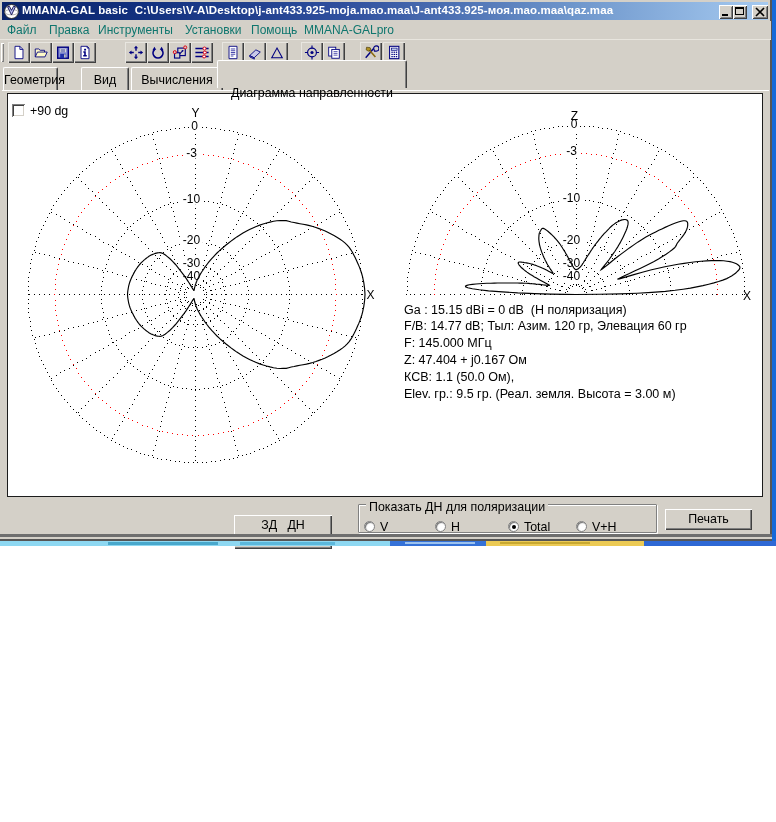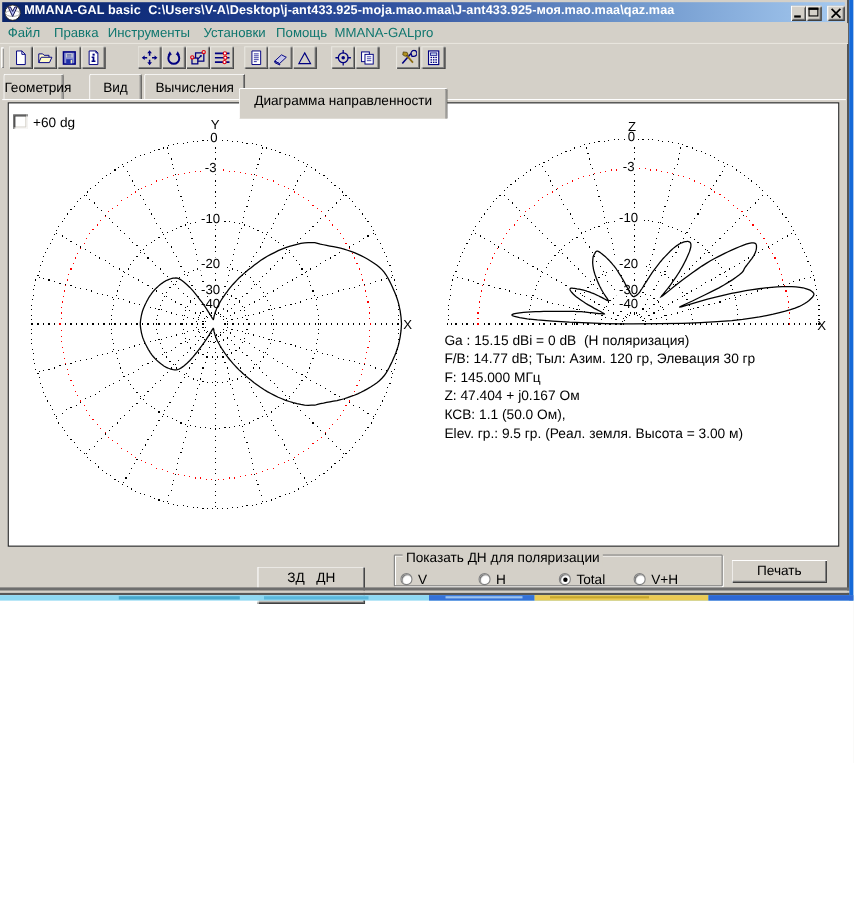--- a/index.html
+++ b/index.html
@@ -11,21 +11,21 @@
 #ttext{left:22px;top:4px;color:#fff;font-size:11.5px;font-weight:bold;white-space:pre;letter-spacing:.1px}
 .wbtn{top:5px;width:14px;height:14px;background:#d4d0c8;box-shadow:inset 1px 1px 0 #fff,inset -1px -1px 0 #404040,inset 2px 2px 0 #d4d0c8,inset -2px -2px 0 #808080}
 #menu{left:0;top:21px;width:771px;height:18px;background:#d4d0c8;font-size:12px;color:#0f766e}
 .mi{position:absolute;top:2px}
 .tbtn{top:42px;width:22px;height:21px;background:#d4d0c8;box-shadow:inset 1px 1px 0 #e8e6e0,inset -1px -1px 0 #404040,inset -2px -2px 0 #808080}
 .tbtn svg{position:absolute;left:2.5px;top:2.5px;width:16px;height:15px}
 #grip{left:1px;top:43px;width:3px;height:19px;background:#d4d0c8;box-shadow:inset 1px 1px 0 #fff,inset -1px -1px 0 #808080}
 .tab{top:67px;height:23px;background:#d4d0c8;font-size:12.4px;text-align:center;
  border-top:1px solid #fff;border-left:1px solid #fff;border-right:1px solid #404040;
  box-shadow:inset -1px 0 0 #808080;border-radius:2px 2px 0 0;padding-top:5px}
-#tab4{top:80px;height:28px;padding-top:3px;z-index:3;box-shadow:inset -1px 0 0 #808080}
+#tab4{top:60px;height:28px;padding-top:25px;z-index:3;box-shadow:inset -1px 0 0 #808080}
 #tabline{left:2px;top:90px;width:767px;height:1px;background:#fff}
 #panel{left:7px;top:93px;width:756px;height:404px;background:#fff;border:1px solid #1c1c1c}
 #cb{left:12px;top:104px;width:13px;height:13px;background:#fff;box-shadow:inset 1px 1px 0 #808080,inset -1px -1px 0 #fff,inset 2px 2px 0 #404040,inset -2px -2px 0 #d4d0c8}
 #cbl{left:30px;top:104px;font-size:12.4px}
 #info{left:404px;top:301.5px;font-size:12.5px;line-height:16.9px;white-space:pre;color:#000}
 .btn{background:#d4d0c8;box-shadow:inset 1px 1px 0 #fff,inset -1px -1px 0 #404040,inset -2px -2px 0 #808080;font-size:12.4px;text-align:center;color:#000}
 #gb{left:358px;top:504px;width:299px;height:29px;border:1px solid #808080;box-shadow:1px 1px 0 #fff,inset 1px 1px 0 #fff;border-radius:1px}
 #gbl{left:366px;top:500px;font-size:12.4px;background:#d4d0c8;padding:0 3px}
 .radio{top:521px;width:11px;height:11px;border-radius:50%;background:#fff;box-shadow:inset 1px 1px 1px #707070,inset -1px -1px 1px #fff;border:1px solid #808080}
 .rdot{top:525px;width:4px;height:4px;border-radius:50%;background:#000}
@@ -232,23 +232,23 @@
 <rect x="560.0" y="270.1" width="23" height="12" fill="#fff"></rect>
 <text x="571.5" y="280.1" text-anchor="middle" class="pl">-40</text>
 <text x="195.5" y="117" text-anchor="middle" class="pl">Y</text>
 <text x="370.5" y="299" text-anchor="middle" class="pl">X</text>
 <text x="574.5" y="119.5" text-anchor="middle" class="pl">Z</text>
 <text x="747" y="300" text-anchor="middle" class="pl">X</text>
 <path d="M127.5 294.5 L127.6 295.7 L127.7 296.9 L127.8 298.0 L128.0 299.2 L128.2 300.3 L128.4 301.5 L128.6 302.6 L128.9 303.8 L129.2 304.9 L129.5 306.0 L129.9 307.2 L130.3 308.3 L130.7 309.3 L131.2 310.4 L131.7 311.5 L132.1 312.5 L132.7 313.6 L133.2 314.6 L133.7 315.6 L134.3 316.6 L134.8 317.6 L135.4 318.6 L136.0 319.5 L136.6 320.5 L137.3 321.4 L137.9 322.3 L138.6 323.2 L139.3 324.1 L140.1 325.0 L140.8 325.8 L141.6 326.6 L142.4 327.4 L143.2 328.1 L144.0 328.9 L144.9 329.6 L145.7 330.3 L146.6 331.0 L147.5 331.6 L148.4 332.3 L149.3 332.9 L150.2 333.4 L151.2 334.0 L152.2 334.4 L153.2 334.8 L154.3 335.2 L155.3 335.6 L156.4 335.9 L157.5 336.1 L158.7 336.2 L159.9 336.3 L161.3 336.1 L163.0 335.5 L165.1 334.2 L167.4 332.4 L170.0 330.2 L172.6 327.7 L175.5 324.5 L178.6 320.7 L181.5 316.9 L184.0 313.6 L186.0 310.8 L187.6 308.4 L189.0 306.2 L190.2 304.4 L191.1 302.9 L191.8 301.7 L192.3 300.8 L192.8 300.1 L193.0 299.6 L193.3 299.3 L193.5 299.0 L193.6 298.8 L193.7 298.6 L193.8 298.5 L193.9 298.5 L194.0 298.6 L194.0 298.7 L194.1 298.8 L194.1 299.0 L194.2 299.2 L194.2 299.4 L194.3 299.7 L194.3 300.0 L194.4 300.3 L194.5 300.6 L194.5 301.0 L194.6 301.4 L194.7 301.8 L194.9 302.3 L195.0 302.8 L195.2 303.4 L195.3 304.0 L195.5 304.6 L195.8 305.3 L196.0 306.0 L196.3 306.8 L196.6 307.5 L196.9 308.4 L197.3 309.2 L197.7 310.0 L198.2 310.9 L198.7 311.8 L199.2 312.8 L199.8 313.9 L200.5 315.1 L201.2 316.3 L202.0 317.5 L202.9 318.8 L203.9 320.3 L204.9 321.8 L206.1 323.3 L207.3 325.0 L208.7 326.8 L210.2 328.6 L211.7 330.4 L213.4 332.2 L215.2 334.1 L217.0 336.0 L219.0 337.8 L221.1 339.8 L223.4 341.7 L225.7 343.7 L228.3 345.7 L231.0 347.9 L233.9 350.0 L236.8 352.1 L239.9 354.1 L243.0 356.0 L246.2 357.7 L249.5 359.4 L252.9 361.1 L256.3 362.5 L259.7 363.9 L263.1 365.0 L266.5 366.0 L270.0 366.9 L273.5 367.7 L276.9 368.2 L280.1 368.5 L283.1 368.4 L286.2 368.4 L288.7 367.7 L291.2 367.0 L294.1 366.5 L296.9 365.9 L299.9 365.3 L303.1 364.7 L306.4 364.1 L309.6 363.4 L312.8 362.5 L315.9 361.5 L319.0 360.4 L322.1 359.3 L325.2 358.0 L328.2 356.6 L331.1 355.1 L334.0 353.5 L336.9 351.8 L339.7 350.0 L342.4 348.1 L344.9 346.1 L347.2 343.9 L349.2 341.6 L350.9 339.2 L352.4 336.7 L353.8 334.1 L355.1 331.5 L356.4 328.8 L357.6 326.1 L358.8 323.4 L359.9 320.6 L360.9 317.8 L361.8 315.0 L362.6 312.1 L363.2 309.2 L363.8 306.3 L364.2 303.4 L364.6 300.4 L364.8 297.5 L365.0 294.5 L364.8 291.5 L364.6 288.6 L364.2 285.6 L363.8 282.7 L363.2 279.8 L362.6 276.9 L361.8 274.0 L360.9 271.2 L359.9 268.4 L358.8 265.6 L357.6 262.9 L356.4 260.2 L355.1 257.5 L353.8 254.9 L352.4 252.3 L350.9 249.8 L349.2 247.4 L347.2 245.1 L344.9 242.9 L342.4 240.9 L339.7 239.0 L336.9 237.2 L334.0 235.5 L331.1 233.9 L328.2 232.4 L325.2 231.0 L322.1 229.7 L319.0 228.6 L315.9 227.5 L312.8 226.5 L309.6 225.6 L306.4 224.9 L303.1 224.3 L299.9 223.7 L296.9 223.1 L294.1 222.5 L291.2 222.0 L288.7 221.3 L286.2 220.6 L283.1 220.6 L280.1 220.5 L276.9 220.8 L273.5 221.3 L270.0 222.1 L266.5 223.0 L263.1 224.0 L259.7 225.1 L256.3 226.5 L252.9 227.9 L249.5 229.6 L246.2 231.3 L243.0 233.0 L239.9 234.9 L236.8 236.9 L233.9 239.0 L231.0 241.1 L228.3 243.3 L225.7 245.3 L223.4 247.3 L221.1 249.2 L219.0 251.2 L217.0 253.0 L215.2 254.9 L213.4 256.8 L211.7 258.6 L210.2 260.4 L208.7 262.2 L207.3 264.0 L206.1 265.7 L204.9 267.2 L203.9 268.7 L202.9 270.2 L202.0 271.5 L201.2 272.7 L200.5 273.9 L199.8 275.1 L199.2 276.2 L198.7 277.2 L198.2 278.1 L197.7 279.0 L197.3 279.8 L196.9 280.6 L196.6 281.5 L196.3 282.2 L196.0 283.0 L195.8 283.7 L195.5 284.4 L195.3 285.0 L195.2 285.6 L195.0 286.2 L194.9 286.7 L194.7 287.2 L194.6 287.6 L194.5 288.0 L194.5 288.4 L194.4 288.7 L194.3 289.0 L194.3 289.3 L194.2 289.6 L194.2 289.8 L194.1 290.0 L194.1 290.2 L194.0 290.3 L194.0 290.4 L193.9 290.5 L193.8 290.5 L193.7 290.4 L193.6 290.2 L193.5 290.0 L193.3 289.7 L193.0 289.4 L192.8 288.9 L192.3 288.2 L191.8 287.3 L191.1 286.1 L190.2 284.6 L189.0 282.8 L187.6 280.6 L186.0 278.2 L184.0 275.4 L181.5 272.1 L178.6 268.3 L175.5 264.5 L172.6 261.3 L170.0 258.8 L167.4 256.6 L165.1 254.8 L163.0 253.5 L161.3 252.9 L159.9 252.7 L158.7 252.8 L157.5 252.9 L156.4 253.1 L155.3 253.4 L154.3 253.8 L153.2 254.2 L152.2 254.6 L151.2 255.0 L150.2 255.6 L149.3 256.1 L148.4 256.7 L147.5 257.4 L146.6 258.0 L145.7 258.7 L144.9 259.4 L144.0 260.1 L143.2 260.9 L142.4 261.6 L141.6 262.4 L140.8 263.2 L140.1 264.0 L139.3 264.9 L138.6 265.8 L137.9 266.7 L137.3 267.6 L136.6 268.5 L136.0 269.5 L135.4 270.4 L134.8 271.4 L134.3 272.4 L133.7 273.4 L133.2 274.4 L132.7 275.4 L132.1 276.5 L131.7 277.5 L131.2 278.6 L130.7 279.7 L130.3 280.7 L129.9 281.8 L129.5 283.0 L129.2 284.1 L128.9 285.2 L128.6 286.4 L128.4 287.5 L128.2 288.7 L128.0 289.8 L127.8 291.0 L127.7 292.1 L127.6 293.3 L127.5 294.5 Z" class="pat"></path>
 <path d="M575.5 294.5 L599.3 294.3 L620.0 293.9 L637.1 293.2 L651.9 292.4 L665.4 291.4 L675.1 290.3 L683.1 289.2 L690.4 288.1 L696.7 286.9 L702.9 285.6 L708.7 284.2 L713.9 282.9 L718.6 281.5 L722.8 280.1 L726.7 278.6 L729.2 277.3 L731.6 275.9 L733.7 274.5 L735.5 273.2 L736.9 271.8 L738.3 270.5 L739.4 269.1 L739.9 267.9 L739.8 266.7 L739.0 265.7 L737.9 264.7 L736.4 263.8 L734.5 263.0 L732.4 262.3 L730.0 261.6 L727.0 261.2 L723.6 260.8 L719.9 260.6 L715.8 260.6 L711.3 260.6 L706.5 260.9 L701.3 261.3 L695.8 261.8 L690.0 262.5 L684.1 263.4 L678.0 264.3 L671.5 265.5 L664.9 266.8 L658.3 268.2 L651.6 269.8 L643.2 272.0 L633.9 274.6 L625.4 277.1 L619.4 278.9 L617.4 279.3 L619.4 278.2 L623.9 276.1 L629.4 273.6 L634.5 271.1 L640.6 268.2 L647.2 264.9 L653.6 261.7 L658.5 258.9 L662.4 256.5 L666.1 254.2 L669.4 251.9 L672.2 249.8 L674.3 248.0 L675.5 246.6 L676.2 245.4 L676.7 244.2 L677.4 243.0 L678.5 241.6 L679.6 240.1 L680.9 238.5 L682.2 236.8 L683.5 235.1 L684.5 233.6 L685.4 232.1 L686.2 230.6 L686.8 229.2 L687.2 227.9 L687.5 226.7 L687.7 225.5 L687.7 224.4 L687.7 223.3 L687.5 222.4 L687.0 221.6 L686.1 221.0 L684.9 220.7 L683.2 220.7 L680.9 221.2 L678.3 222.0 L675.4 223.0 L672.2 224.3 L668.7 225.8 L665.1 227.4 L661.9 228.9 L658.8 230.3 L655.7 231.9 L652.5 233.5 L649.2 235.2 L645.9 237.1 L642.4 239.2 L638.1 241.9 L633.8 244.9 L629.4 247.9 L625.1 251.1 L621.0 254.1 L616.9 257.3 L612.5 260.7 L608.3 264.2 L604.7 267.1 L602.2 269.1 L601.1 269.7 L601.5 269.0 L602.9 267.3 L604.9 264.9 L607.0 262.3 L608.8 260.0 L610.2 258.0 L611.7 255.9 L613.2 253.7 L614.8 251.5 L616.2 249.3 L617.6 247.1 L618.8 245.0 L620.1 242.9 L621.2 240.8 L622.3 238.7 L623.3 236.7 L624.2 234.8 L625.1 232.8 L626.0 230.8 L626.7 229.0 L627.3 227.3 L627.7 225.7 L628.0 224.4 L628.1 223.2 L628.1 222.1 L627.9 221.3 L627.6 220.6 L627.2 220.2 L626.6 219.9 L626.0 219.7 L625.3 219.5 L624.6 219.5 L623.8 219.6 L623.0 219.7 L622.1 219.9 L621.3 220.1 L620.3 220.5 L619.4 220.9 L618.4 221.4 L617.4 221.9 L616.4 222.6 L615.3 223.3 L614.2 224.1 L613.1 224.9 L612.0 225.8 L610.9 226.8 L609.7 227.9 L608.6 229.1 L607.4 230.3 L606.2 231.6 L605.2 232.6 L604.1 233.7 L603.1 234.8 L602.0 236.0 L601.0 237.3 L599.9 238.6 L598.9 239.8 L598.0 241.1 L597.0 242.3 L596.1 243.5 L595.2 244.7 L594.4 245.8 L593.5 247.0 L592.7 248.1 L592.0 249.3 L591.2 250.4 L590.5 251.5 L589.8 252.6 L589.1 253.6 L588.5 254.6 L587.9 255.5 L587.3 256.4 L586.7 257.3 L586.2 258.1 L585.7 258.9 L585.2 259.7 L584.8 260.5 L584.3 261.2 L583.9 261.8 L583.5 262.5 L583.1 263.1 L582.7 263.6 L582.4 264.1 L582.1 264.6 L581.8 265.1 L581.5 265.5 L581.2 265.9 L580.9 266.2 L580.6 266.6 L580.4 266.9 L580.1 267.2 L579.9 267.4 L579.7 267.6 L579.4 267.8 L579.2 268.0 L579.0 268.2 L578.8 268.4 L578.6 268.5 L578.4 268.7 L578.2 268.8 L578.0 268.9 L577.8 269.0 L577.6 269.1 L577.4 269.2 L577.3 269.3 L577.1 269.4 L576.9 269.5 L576.7 269.6 L576.5 269.6 L576.4 269.7 L576.2 269.7 L576.0 269.7 L575.8 269.6 L575.7 269.6 L575.5 269.5 L575.3 269.4 L575.1 269.3 L575.0 269.1 L574.8 268.9 L574.6 268.8 L574.4 268.5 L574.2 268.3 L574.0 268.1 L573.8 267.8 L573.6 267.5 L573.4 267.1 L573.2 266.8 L572.9 266.4 L572.7 266.0 L572.5 265.5 L572.2 265.1 L571.9 264.6 L571.7 264.0 L571.4 263.5 L571.1 262.9 L570.8 262.4 L570.4 261.8 L570.1 261.2 L569.8 260.6 L569.4 260.0 L569.0 259.3 L568.6 258.5 L568.2 257.7 L567.8 256.9 L567.3 256.1 L566.9 255.3 L566.4 254.4 L565.9 253.6 L565.4 252.7 L564.9 251.8 L564.3 250.9 L563.7 249.9 L563.1 249.0 L562.5 248.0 L561.9 247.0 L561.2 246.0 L560.6 245.0 L559.9 244.0 L559.2 243.1 L558.5 242.2 L557.8 241.3 L557.1 240.5 L556.4 239.6 L555.7 238.8 L554.9 238.0 L554.2 237.2 L553.4 236.4 L552.7 235.7 L551.9 234.9 L551.2 234.2 L550.4 233.5 L549.6 232.8 L548.7 232.0 L547.9 231.3 L547.1 230.6 L546.2 230.0 L545.4 229.4 L544.7 229.0 L543.9 228.6 L543.3 228.4 L542.7 228.3 L542.1 228.5 L541.7 228.8 L541.4 229.2 L541.1 229.7 L540.8 230.3 L540.5 230.8 L540.2 231.3 L539.9 231.9 L539.7 232.4 L539.4 233.0 L539.2 233.6 L539.1 234.3 L539.0 235.1 L538.9 236.0 L538.9 236.8 L538.8 237.6 L538.8 238.4 L538.8 239.3 L538.9 240.2 L539.0 241.2 L539.1 242.1 L539.3 243.1 L539.4 244.1 L539.6 245.1 L539.9 246.2 L540.2 247.3 L540.5 248.4 L540.9 249.6 L541.3 250.7 L541.7 251.9 L542.1 253.0 L542.6 254.1 L543.0 255.2 L543.4 256.2 L543.9 257.4 L544.5 258.6 L545.0 259.7 L545.5 260.7 L546.1 261.8 L546.6 262.9 L547.2 264.0 L547.8 265.0 L548.5 266.1 L549.2 267.3 L550.0 268.5 L550.8 269.7 L551.6 270.8 L552.2 271.7 L552.7 272.5 L553.0 273.0 L552.9 273.3 L552.6 273.3 L552.1 273.2 L551.4 272.8 L550.5 272.3 L549.6 271.8 L548.5 271.2 L547.4 270.6 L546.4 270.1 L545.4 269.6 L544.4 269.1 L543.3 268.6 L542.2 268.1 L541.0 267.5 L539.8 267.0 L538.5 266.5 L537.3 266.0 L536.2 265.5 L535.0 265.1 L533.9 264.8 L532.8 264.4 L531.7 264.1 L530.6 263.8 L529.6 263.5 L528.5 263.3 L527.5 263.1 L526.5 262.9 L525.5 262.8 L524.6 262.7 L523.4 262.4 L522.2 262.2 L521.1 262.1 L520.1 262.0 L519.3 262.0 L518.6 262.2 L518.3 262.5 L518.2 263.0 L518.3 263.6 L518.7 264.3 L519.2 265.1 L519.9 265.9 L520.7 266.8 L521.6 267.8 L522.8 268.8 L524.1 269.9 L525.5 271.0 L527.0 272.1 L528.6 273.2 L530.4 274.4 L532.3 275.6 L534.4 276.9 L536.5 278.1 L538.5 279.2 L540.3 280.3 L542.2 281.3 L544.1 282.3 L545.9 283.2 L547.4 284.1 L548.6 284.7 L549.3 285.2 L549.4 285.4 L549.0 285.5 L548.3 285.4 L547.3 285.3 L546.2 285.2 L545.1 285.1 L543.9 285.0 L542.5 284.8 L541.0 284.6 L539.4 284.4 L537.7 284.2 L536.0 284.1 L534.2 283.9 L532.3 283.7 L530.4 283.6 L528.4 283.4 L526.3 283.3 L524.2 283.2 L522.1 283.1 L519.9 283.1 L517.6 283.0 L515.3 283.0 L512.9 283.0 L510.5 283.0 L507.4 283.0 L504.3 283.0 L501.0 283.0 L497.7 283.0 L494.3 283.1 L490.7 283.2 L486.8 283.3 L482.9 283.5 L479.2 283.7 L476.0 284.0 L472.4 284.4 L469.3 284.8 L466.9 285.4 L465.5 286.0 L465.6 286.8 L467.8 287.7 L472.4 288.7 L479.3 289.8 L488.5 290.9 L502.4 291.9 L517.7 292.9 L534.7 293.6 L550.3 294.1 L564.9 294.4 L575.5 294.5" class="pat"></path>
 </svg>
 <div class="abs" id="cb"></div>
-<div class="abs" id="cbl">+60 dg</div>
+<div class="abs" id="cbl">+90 dg</div>
 <div class="abs" id="info">Ga : 15.15 dBi = 0 dB  (H поляризация)
-F/B: 14.77 dB; Тыл: Азим. 120 гр, Элевация 30 гр
+F/B: 14.77 dB; Тыл: Азим. 120 гр, Элевация 60 гр
 F: 145.000 МГц
 Z: 47.404 + j0.167 Ом
 КСВ: 1.1 (50.0 Ом),
 Elev. гр.: 9.5 гр. (Реал. земля. Высота = 3.00 м)</div>
 <div class="abs btn" style="left:234px;top:515px;width:98px;height:34px;padding-top:3px">ЗД&nbsp;&nbsp;&nbsp;ДН</div>
 <div class="abs" id="gb"></div>
 <div class="abs" id="gbl">Показать ДН для поляризации</div>
 <div class="abs radio" style="left:364px"></div>
     <span class="abs rlbl" style="left:380px">V</span>
 <div class="abs radio" style="left:435px"></div>

